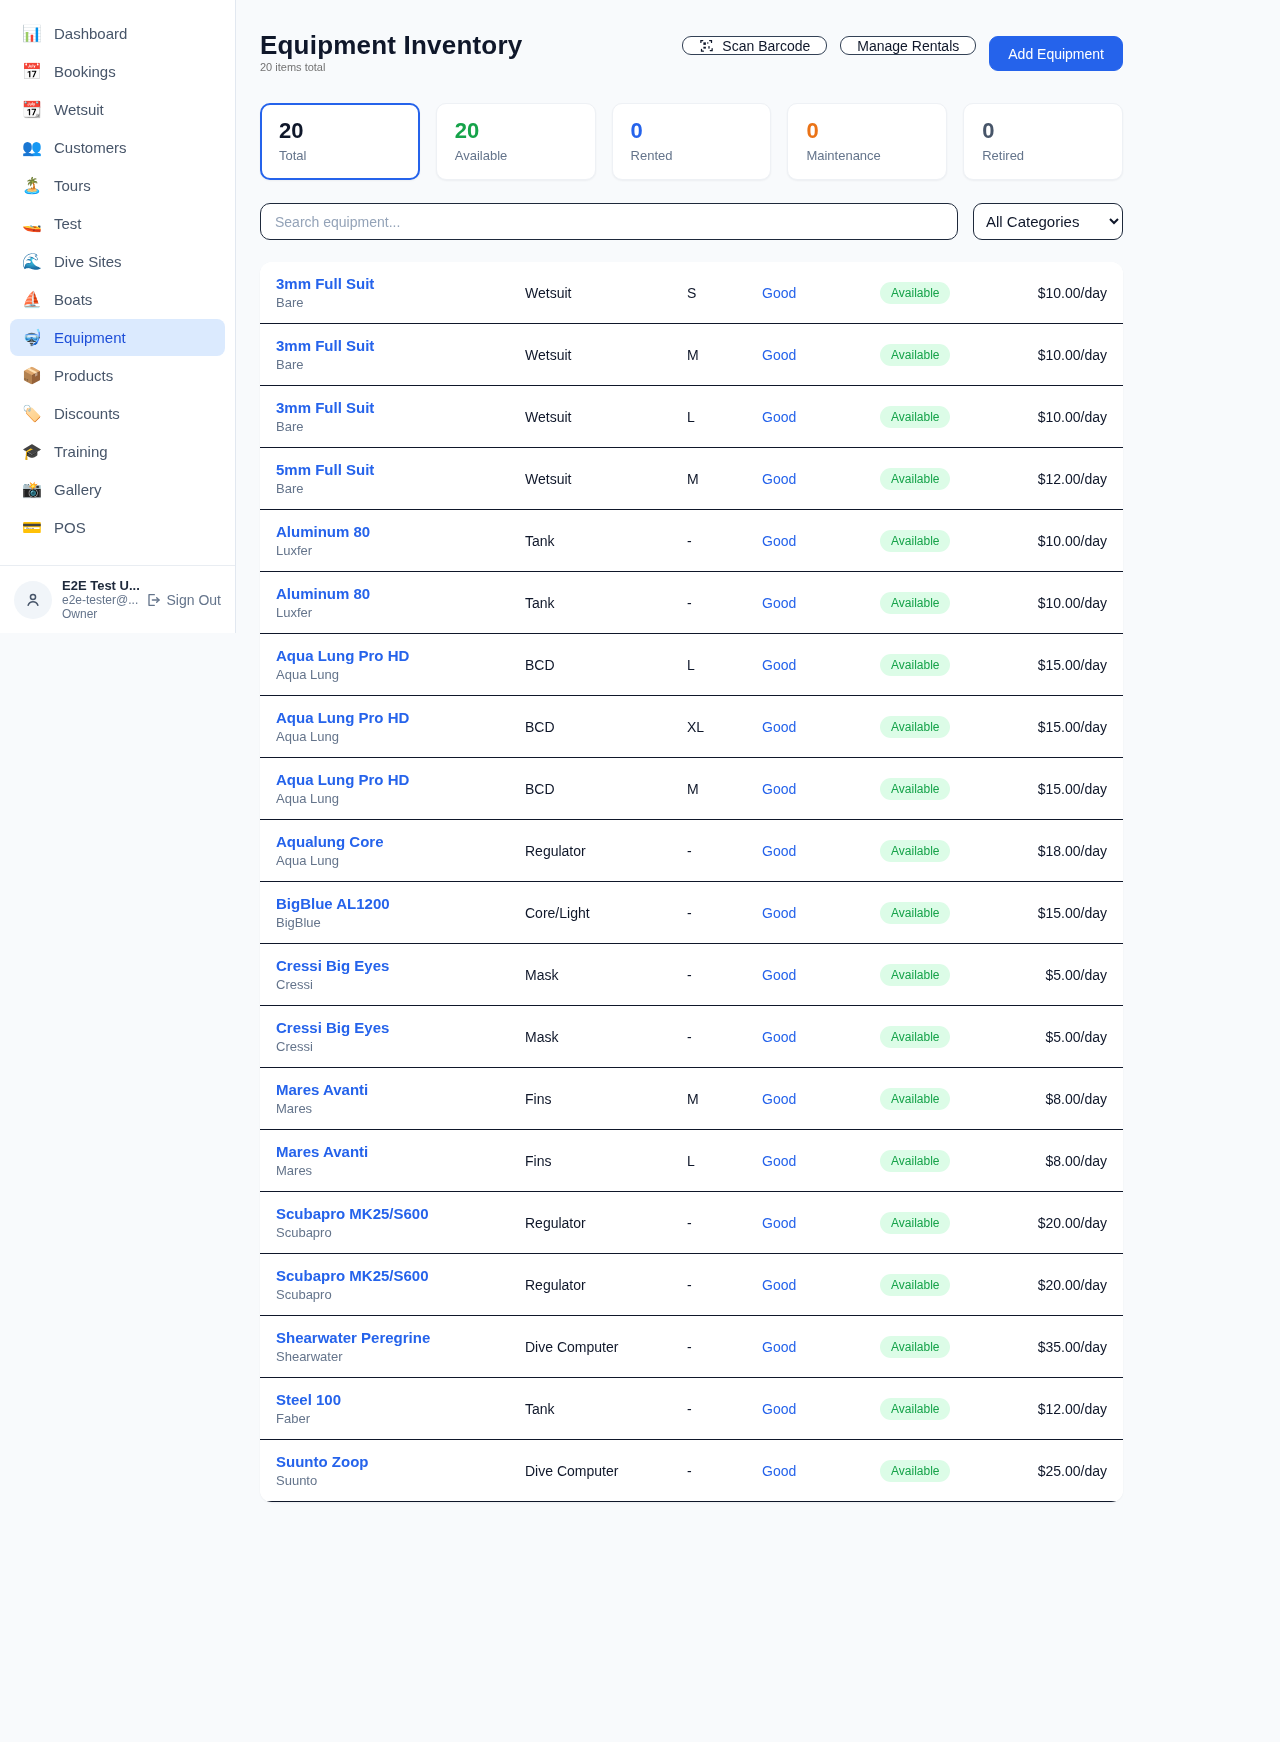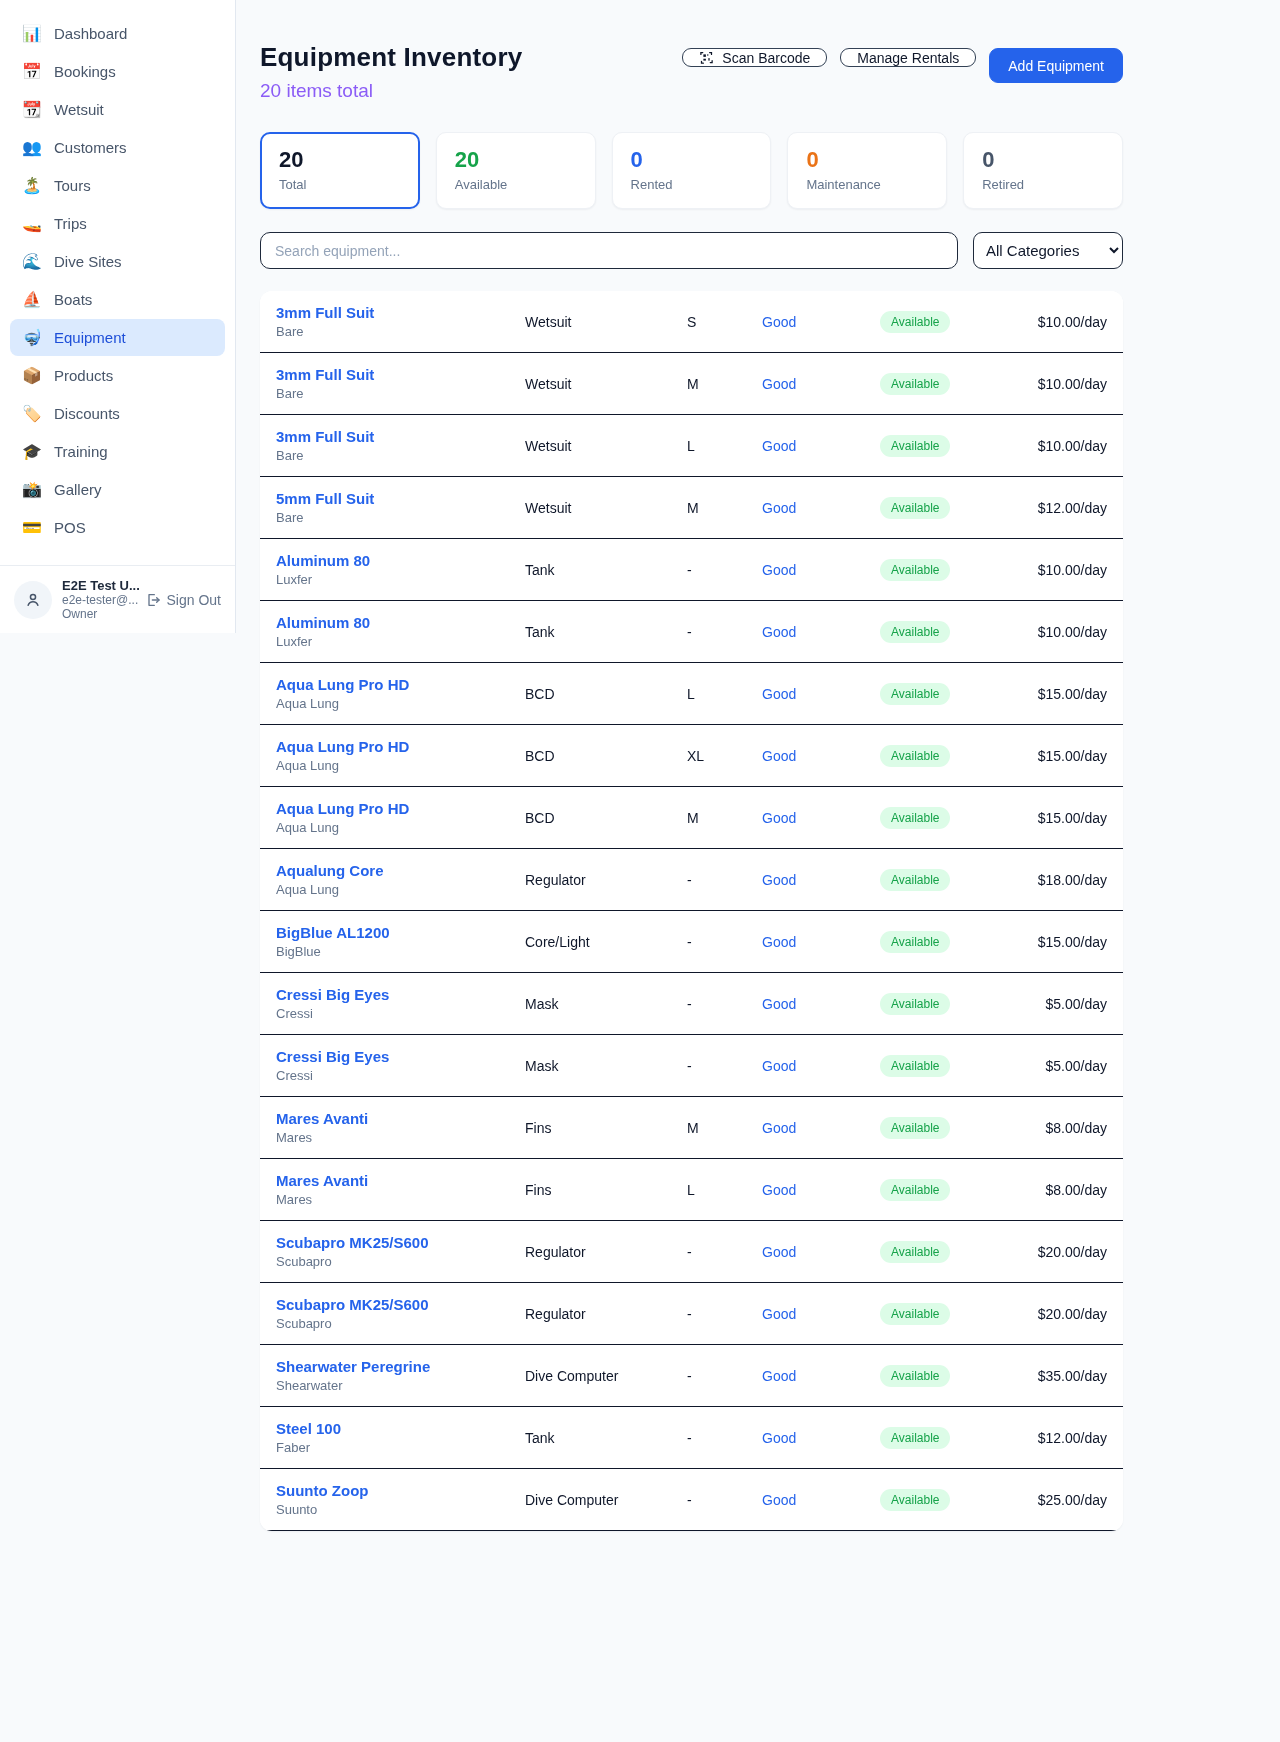--- a/index.html
+++ b/index.html
@@ -34,24 +34,24 @@
   }
   .avatar {
     width:38px; height:38px; border-radius:50%; background:#f1f5f9;
     display:flex; align-items:center; justify-content:center; flex:none;
   }
   .user-meta { flex:1; min-width:0; }
   .user-name { font-size:13px; font-weight:bold; color:#1e293b; white-space:nowrap; }
   .user-email,.user-role { font-size:12px; color:#64748b; white-space:nowrap; }
   .signout { display:flex; align-items:center; gap:6px; color:#64748b; font-size:14px; cursor:pointer; flex:none; }
   
-  .main { position:absolute; left:260px; top:12px; width:863px; }
+  .main { position:absolute; left:260px; top:0; width:863px; }
   .page-header { display:flex; justify-content:space-between; align-items:flex-start; margin-top:30px; }
   .page-title { font-size:26px; font-weight:bold; color:#0f172a; letter-spacing:.2px; }
-  .page-subtitle { font-size:19px; color:#8b5cf6; margin-top:7px; }
+  .page-subtitle { font-size:11px; color:#737373; }
   .header-actions { display:flex; gap:13px; margin-top:6px; }
   .btn-outline {
     display:flex; align-items:center; gap:8px; height:19px; padding:0 16px;
     background:#ffffff; border:1px solid #334155; border-radius:9px;
     font-size:14px; font-weight:500; color:#0f172a; cursor:pointer;
     font-family:inherit;
   }
   .btn-primary {
     height:35px; padding:0 18px; background:#2563eb; border:1px solid #2563eb;
     border-radius:9px; font-size:14px; font-weight:500; color:#ffffff; cursor:pointer;
@@ -134,21 +134,21 @@
         <span>Customers</span>
       </div>
 
       <div class="nav-item">
         <span class="nav-icon">🏝️</span>
         <span>Tours</span>
       </div>
 
       <div class="nav-item">
         <span class="nav-icon">🚤</span>
-        <span>Trips</span>
+        <span>Test</span>
       </div>
 
       <div class="nav-item">
         <span class="nav-icon">🌊</span>
         <span>Dive Sites</span>
       </div>
 
       <div class="nav-item">
         <span class="nav-icon">⛵</span>
         <span>Boats</span>

